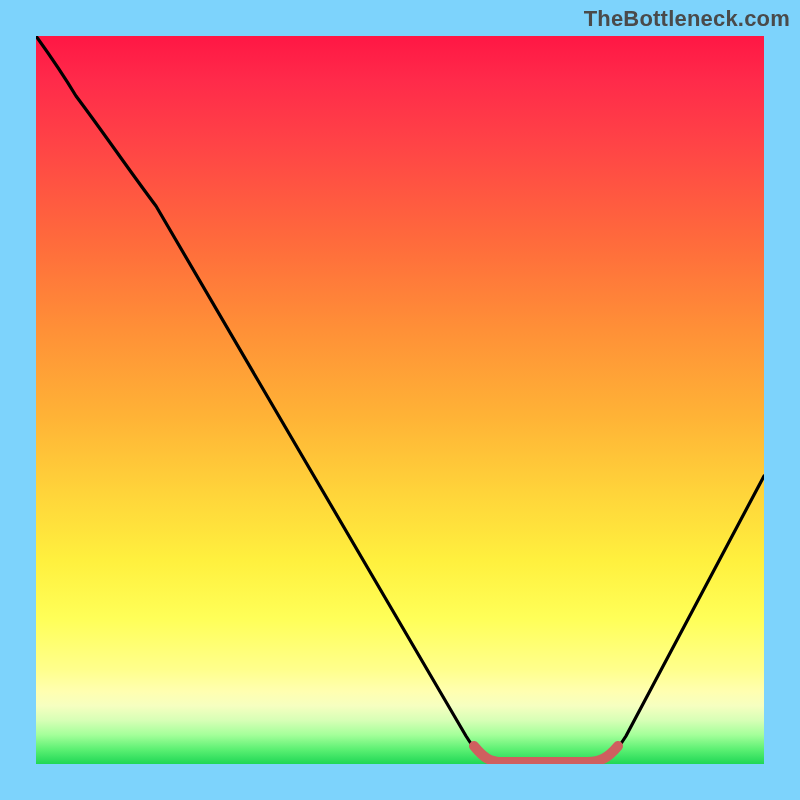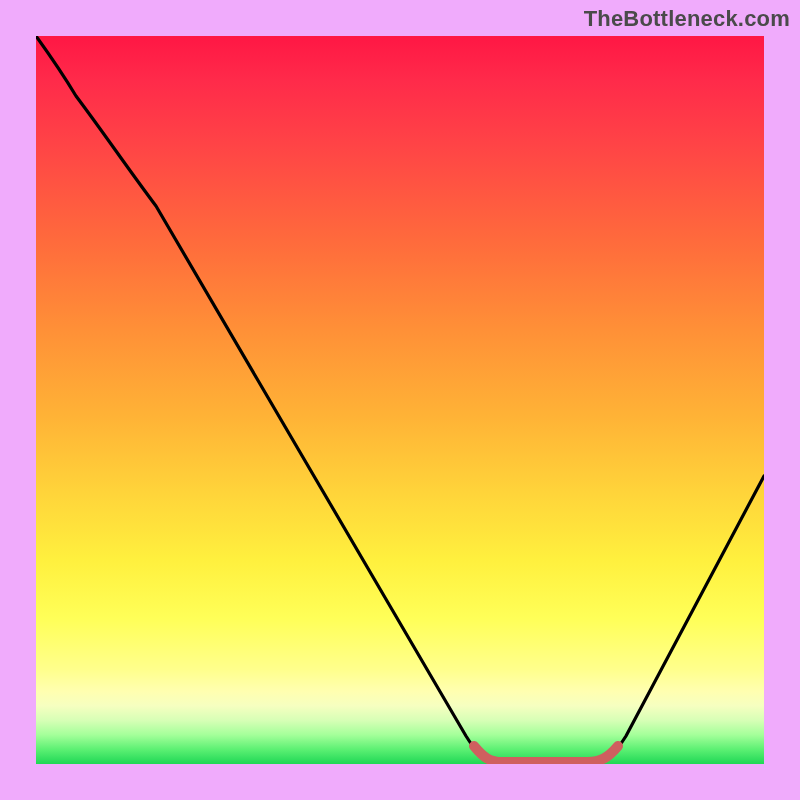--- a/index.html
+++ b/index.html
@@ -9,21 +9,21 @@
     height: 800px;
     background: #000;
     font-family: Arial, Helvetica, sans-serif;
     overflow: hidden;
   }
   .frame {
     position: absolute;
     left: 0; top: 0;
     width: 800px;
     height: 800px;
-    background: #f0abfc;
+    background: #7dd3fc;
   }
   .plot {
     position: absolute;
     left: 36px;
     top: 36px;
     width: 728px;
     height: 728px;
     
     background: linear-gradient(to bottom,
       #ff1744 0%,

